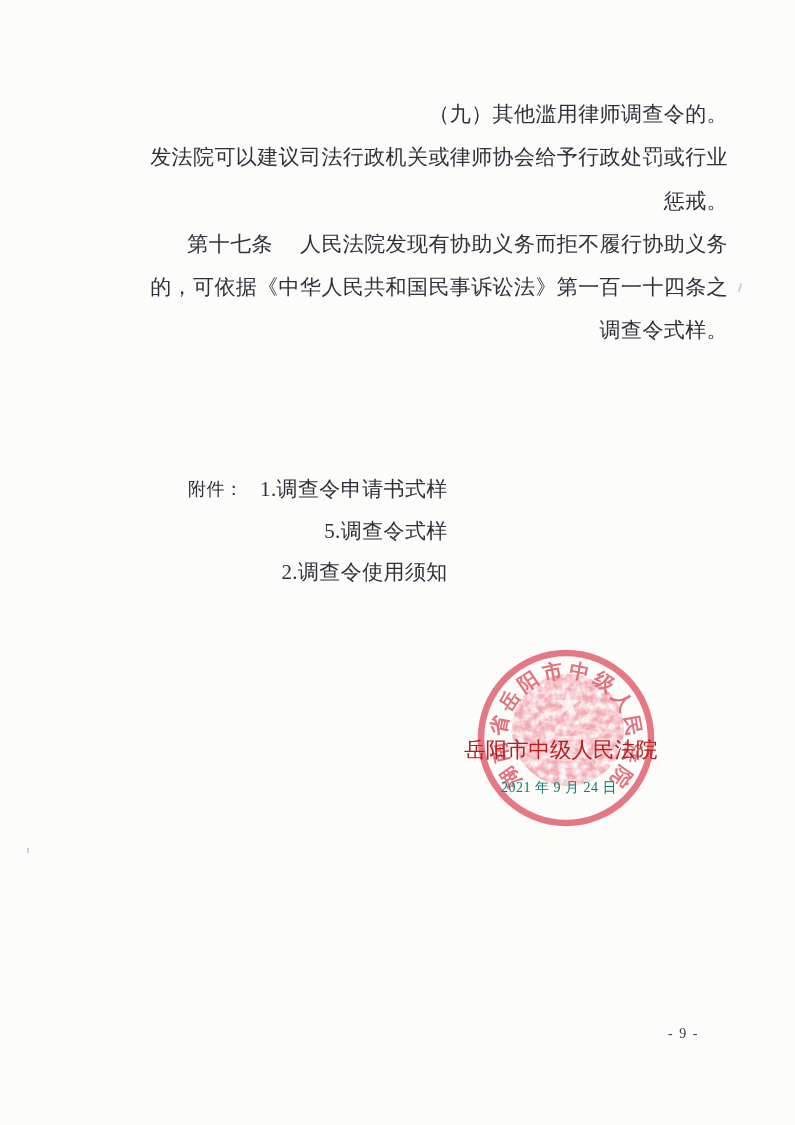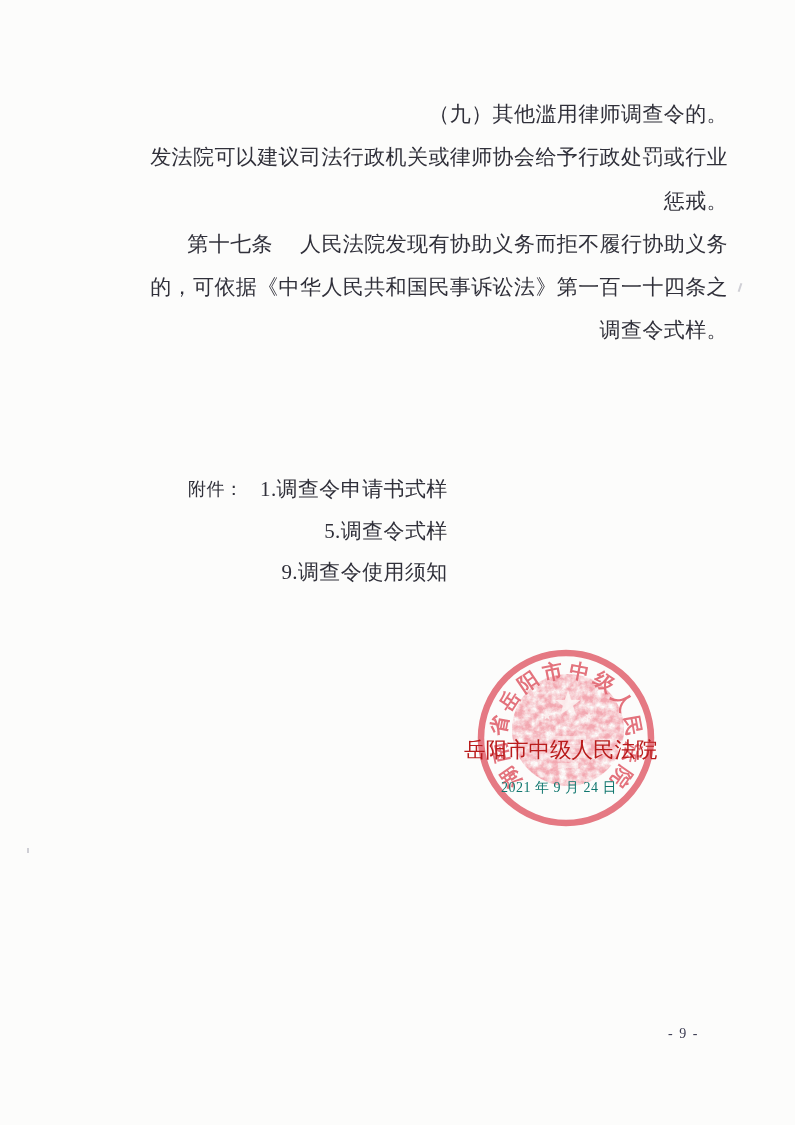--- a/index.html
+++ b/index.html
@@ -140,21 +140,21 @@
     </div>
 
   <div class="attach-label">附件：</div>
   <div class="attach-items">
 
       <div class="attach-item">1.调查令申请书式样</div>
 
       <div class="attach-item">5.调查令式样</div>
 
 
-      <div class="attach-item">9.调查令使用须知</div>
+      <div class="attach-item">2.调查令使用须知</div>
     </div>
 
   <svg class="seal" viewBox="0 0 184 184" aria-hidden="true">
     <defs>
       <filter id="mottle" x="-20%" y="-20%" width="140%" height="140%">
         <feTurbulence type="fractalNoise" baseFrequency="0.14" numOctaves="4" seed="11" result="noise"></feTurbulence>
         <feColorMatrix in="noise" type="matrix" values="0 0 0 0 0.89  0 0 0 0 0.36  0 0 0 0 0.41  1.9 0 0 0 -0.38" result="rednoise"></feColorMatrix>
         <feComposite in="rednoise" in2="SourceAlpha" operator="in"></feComposite>
       </filter>
     </defs>

